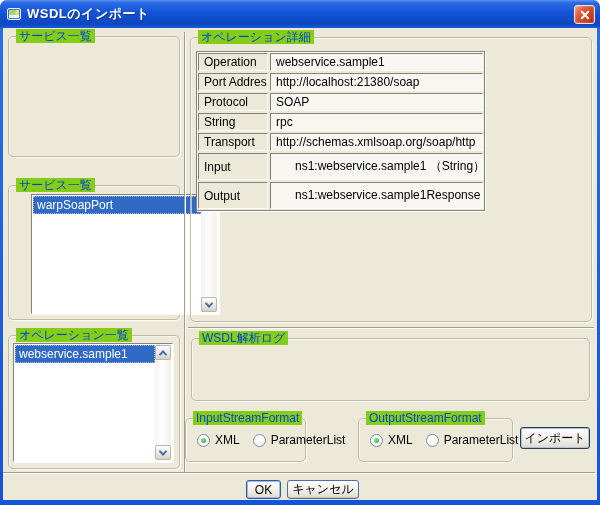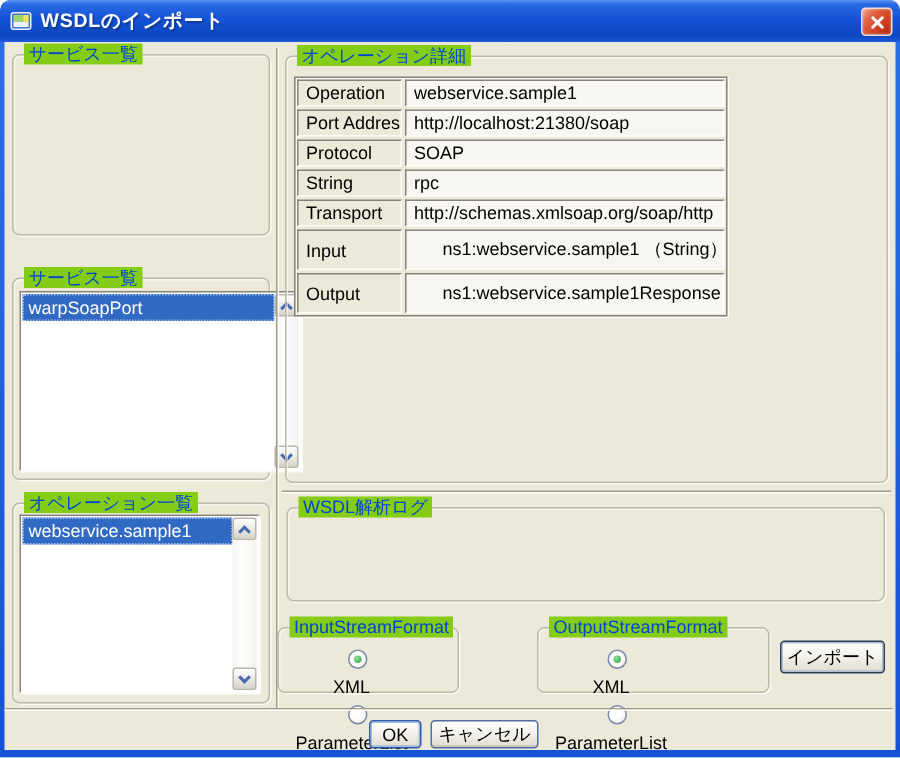--- a/index.html
+++ b/index.html
@@ -83,21 +83,21 @@
   }
   .cell {
     border:1px solid #84827a; border-bottom-color:#fdfdf8; border-right-color:#fdfdf8;
     display:flex; align-items:center; padding:0 5px; font-size:12px;
     overflow:hidden; white-space:nowrap;
   }
   .cell.key { background:#ECE9D8; }
   .cell.val { background:#F7F6F0; }
   .cell.val.pad { padding-left:24px; }
 
-  .radio-row { position:absolute; display:flex; align-items:center; gap:5px; font-size:12px;flex-direction:column; }
+  .radio-row { position:absolute; display:flex; align-items:center; gap:5px; font-size:12px; }
   .radio {
     width:13px; height:13px; border-radius:50%;
     border:1px solid #7a8ba8; position:relative; flex:0 0 auto;
     background:radial-gradient(circle at 35% 35%,#ffffff 40%,#e6e6e2);
   }
   .radio.checked::after {
     content:""; position:absolute; left:3px; top:3px; width:5px; height:5px;
     border-radius:50%; background:radial-gradient(circle at 35% 35%,#8fe09a,#27a233);
   }
   .radio-label { margin-right:8px; }
@@ -132,21 +132,21 @@
 
   <div class="client">
 
     <div class="groupbox" style="left:5px; top:8px; width:172px; height:121px;">
       <span class="glabel">サービス一覧</span>
     </div>
 
     <div class="groupbox" style="left:5px; top:157px; width:172px; height:135px;">
       <span class="glabel">サービス一覧</span>
     </div>
-    <div class="listbox" style="left:10px; top:166px; width:188px; height:120px;">
+    <div class="listbox" style="left:28px; top:166px; width:188px; height:120px;">
       <div class="list-item-selected">warpSoapPort</div>
       <div class="vscroll">
         <div class="sbtn up">
             <div class="chev up"></div>
           </div>
         <div class="sbtn down">
             <div class="chev down"></div>
           </div>
       </div>
     </div>

